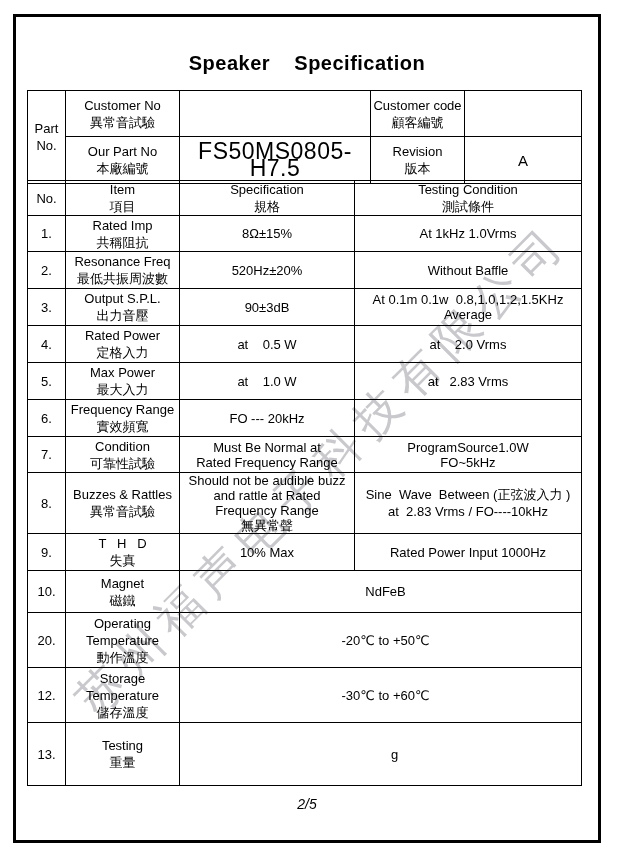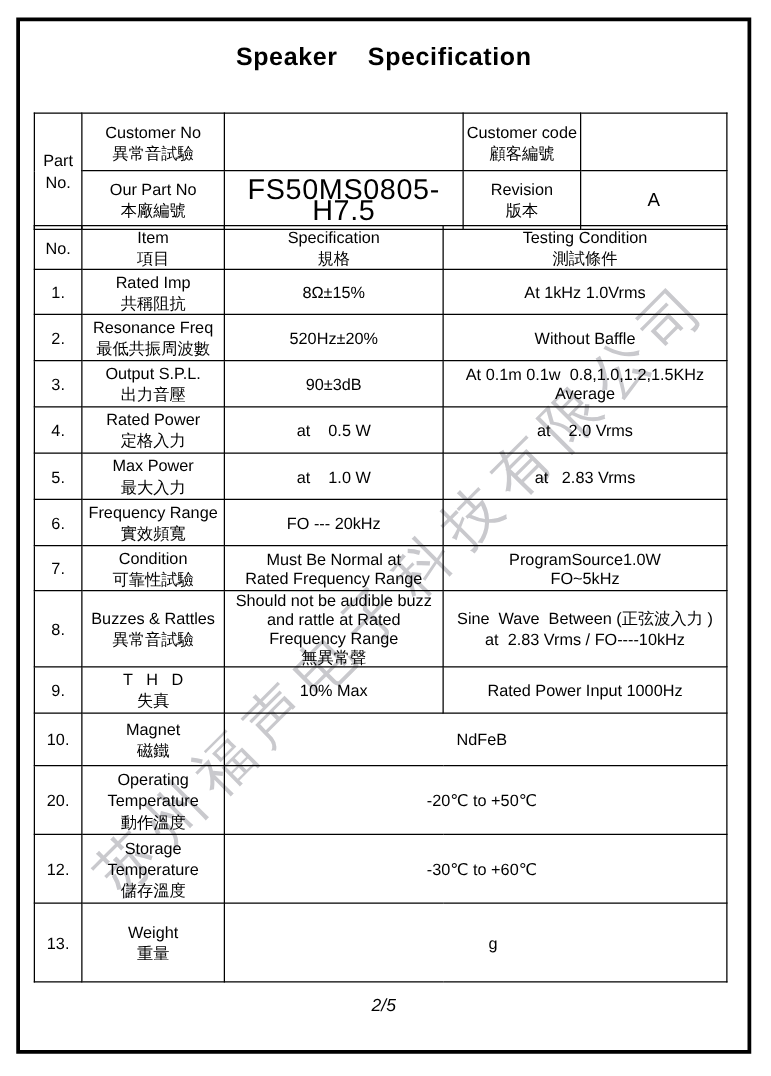--- a/index.html
+++ b/index.html
@@ -1,19 +1,19 @@
 <!DOCTYPE html>
 <html><head>
 <meta charset="utf-8">
 <style>
   * { margin:0; padding:0; box-sizing:border-box; }
   html,body { width:617px; height:861px; background:#ffffff; font-family:"Liberation Sans","DejaVu Sans",sans-serif; color:#000; }
   .page { position:relative; width:617px; height:861px; background:#fff; overflow:hidden; }
   .frame { position:absolute; left:13px; top:14px; width:588px; height:829px; border:3px solid #000; }
-  .title { position:absolute; left:13px; top:35px; width:588px; text-align:center;
+  .title { position:absolute; left:13px; top:52px; width:588px; text-align:center;
            font-size:20px; font-weight:bold; white-space:pre; letter-spacing:0.5px; z-index:3; }
   .watermark { position:absolute; left:322px; top:470px; transform:translate(-50%,-50%) rotate(-45deg);
                font-size:46px; letter-spacing:10px; color:#c9c9cd; white-space:nowrap; z-index:1;
                font-weight:400; }
   table { border-collapse:collapse; table-layout:fixed; position:relative; z-index:2; background:transparent; }
   td { border:1px solid #000; text-align:center; vertical-align:middle; font-size:13px;
        line-height:17px; white-space:pre-wrap; overflow:hidden; }
   .tbl-top { position:absolute; left:27px; top:90px; width:554px; }
   .tbl-main { position:absolute; left:27px; top:180px; width:554px; }
   .partno-value { font-size:23px; letter-spacing:0.5px; }
@@ -165,21 +165,21 @@
     </tr>
     <tr style="height:55px">
       <td>12.</td>
       <td>Storage
 Temperature
 儲存溫度</td>
       <td colspan="2" class="span-val">-30℃ to +60℃</td>
     </tr>
     <tr style="height:63px">
       <td>13.</td>
-      <td>Weight
+      <td>Testing
 重量</td>
       <td colspan="2" class="span-val weight-val">g</td>
     </tr>
   </tbody>
     </table>
 
   <div class="page-number">2/5</div>
 </div>
 
 </body></html>

